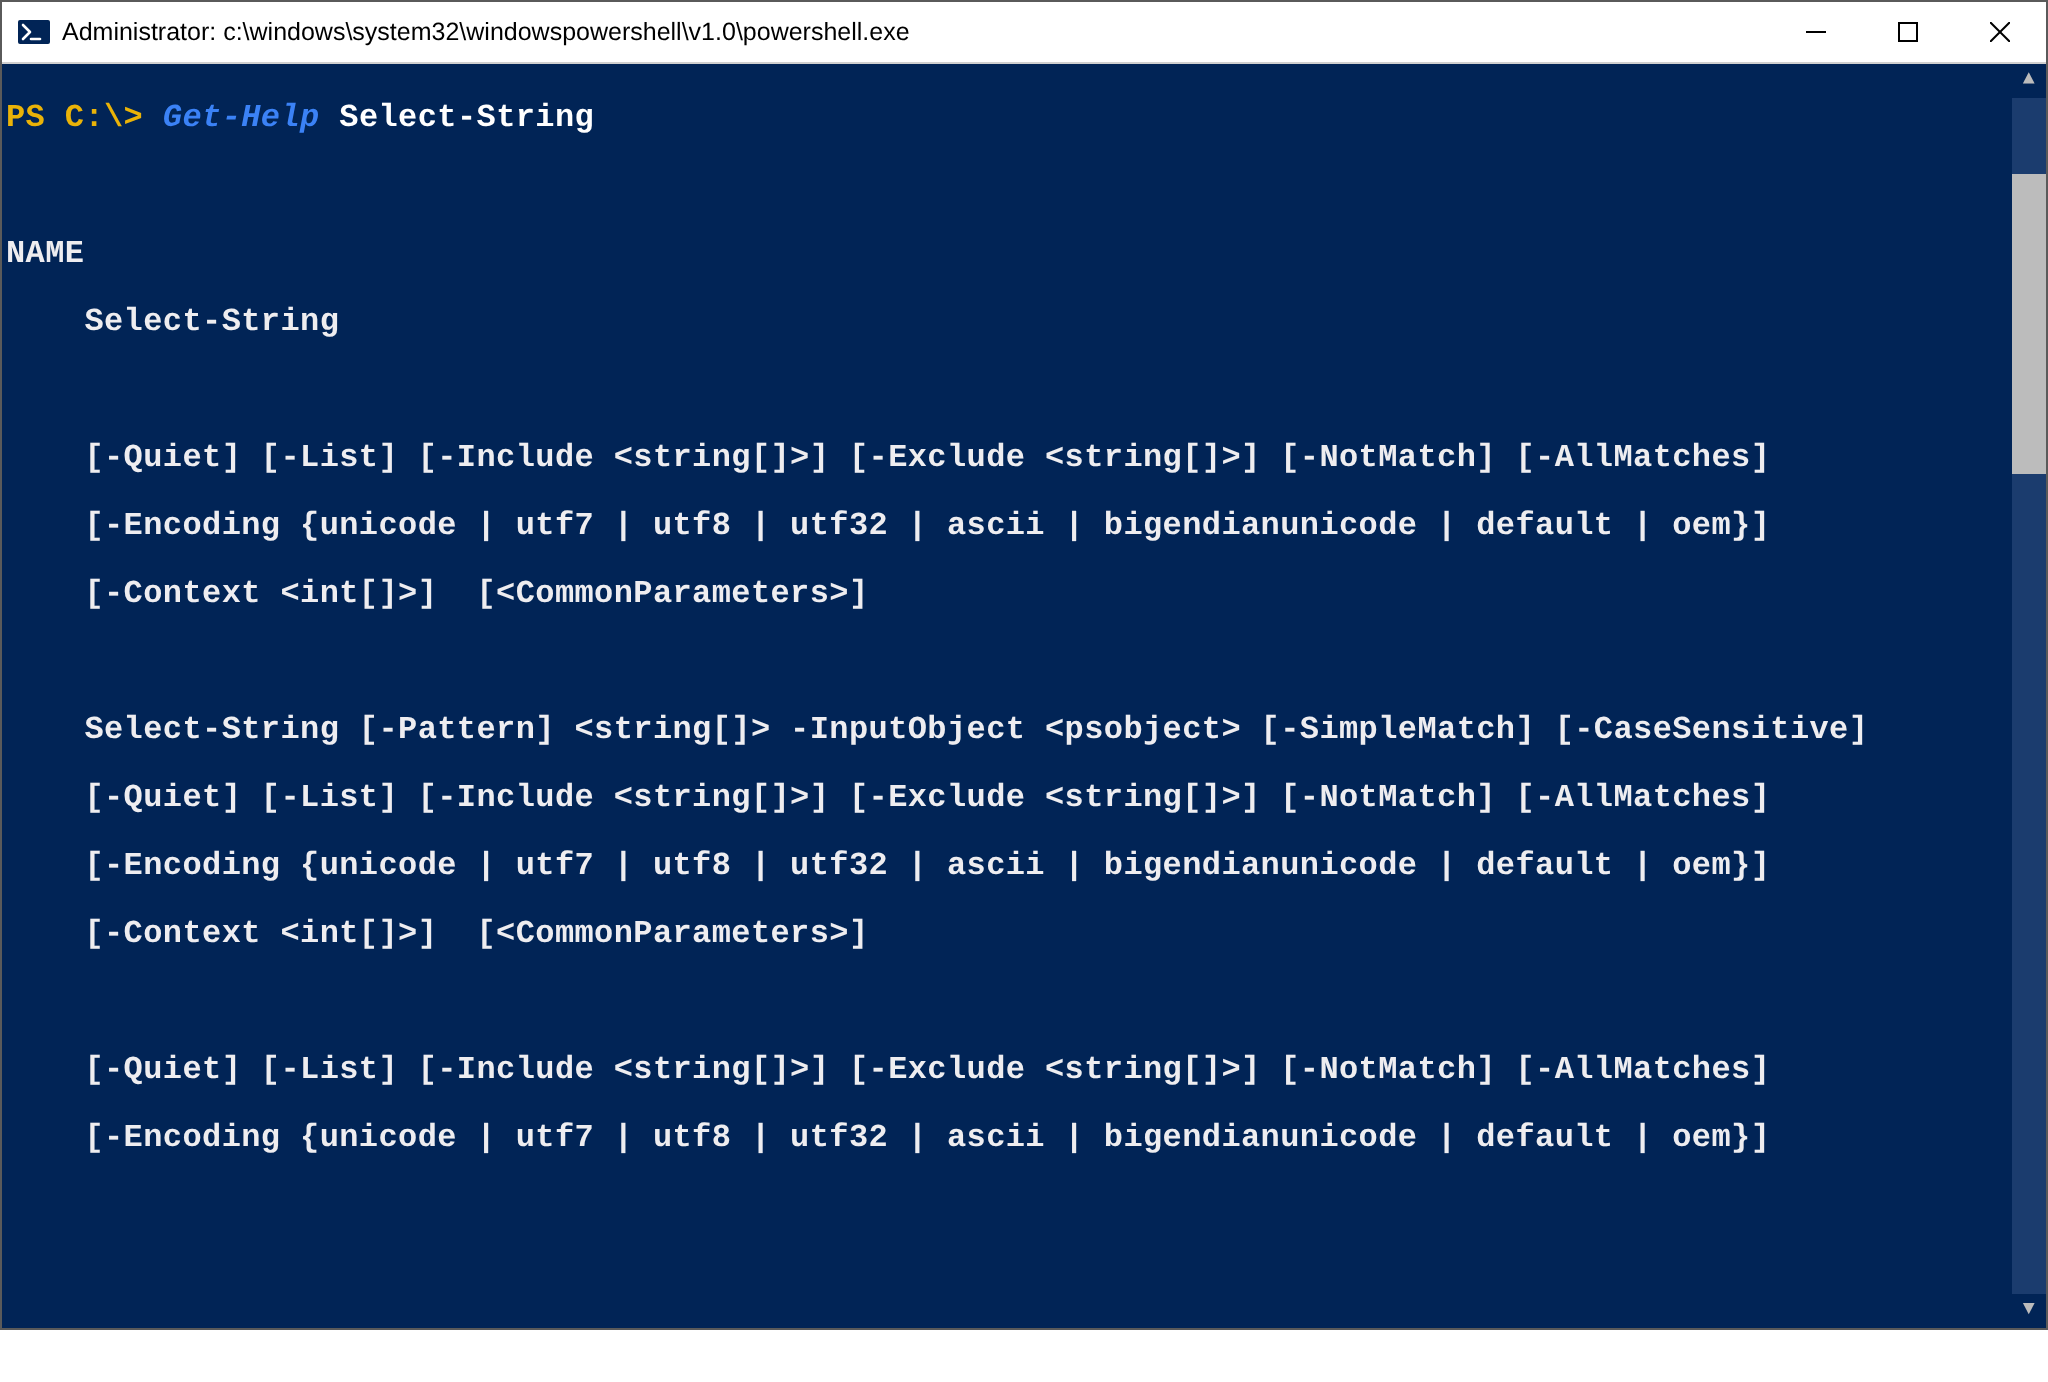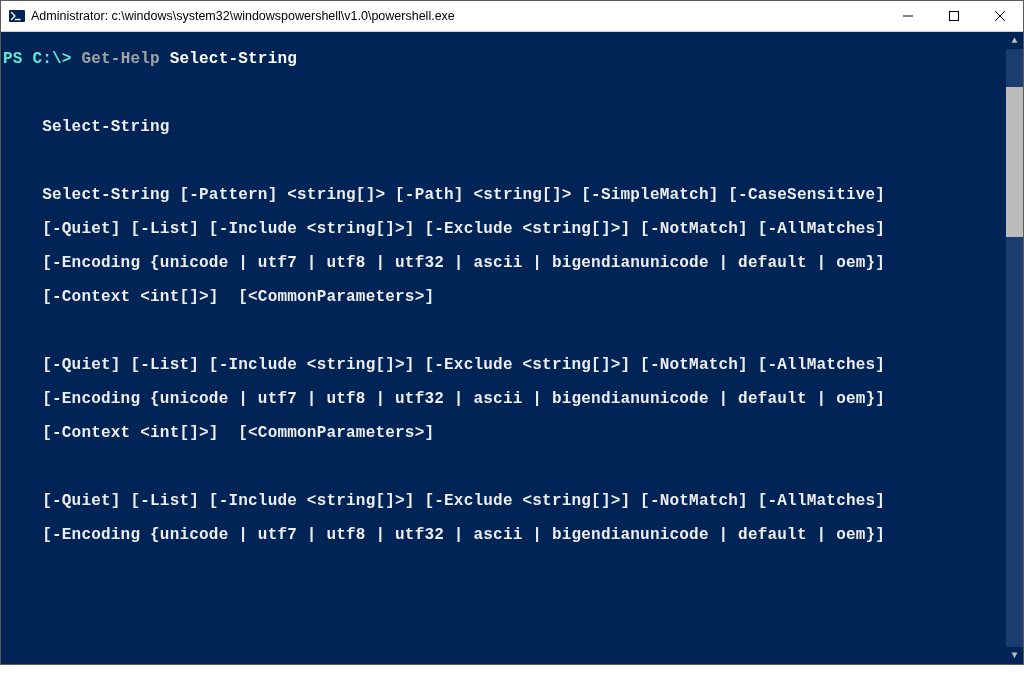--- a/index.html
+++ b/index.html
@@ -96,22 +96,22 @@
       height: 17px;
       background: #012456;
       display: flex;
       align-items: center;
       justify-content: center;
       color: #bcbcbc;
       font-size: 10px;
     }
     .scrollbar .arrow.up { top: 0; }
     .scrollbar .arrow.down { bottom: 0; }
-    .prompt { color: #5eead4; text-align: right; }
-    .cmd-yellow { color: #a3a3a3; }
+    .prompt { color: #eab308; text-align: right; }
+    .cmd-yellow { color: #3b82f6; font-style: italic; }
     .cmd-bright { color: #ffffff; }
     .blank { height: 17px; }
   </style>
 </head>
 <body>
 
 <div class="window">
   <div class="titlebar">
     <span class="titlebar-icon">
       <svg width="16" height="16" viewBox="0 0 16 16">
@@ -137,27 +137,28 @@
             <line x1="0" y1="0" x2="10" y2="10" stroke="#000" stroke-width="1"></line>
             <line x1="10" y1="0" x2="0" y2="10" stroke="#000" stroke-width="1"></line>
           </svg>
       </div>
     </div>
   </div>
 
   <div class="console">
 <div><span class="prompt">PS C:\&gt; </span><span class="cmd-yellow">Get-Help</span><span> </span><span class="cmd-bright">Select-String</span></div>
 <div class="blank"></div>
+<div>NAME</div>
 <div>    Select-String</div>
 <div class="blank"></div>
-<div>    Select-String [-Pattern] &lt;string[]&gt; [-Path] &lt;string[]&gt; [-SimpleMatch] [-CaseSensitive]</div>
 <div>    [-Quiet] [-List] [-Include &lt;string[]&gt;] [-Exclude &lt;string[]&gt;] [-NotMatch] [-AllMatches]</div>
 <div>    [-Encoding {unicode | utf7 | utf8 | utf32 | ascii | bigendianunicode | default | oem}]</div>
 <div>    [-Context &lt;int[]&gt;]  [&lt;CommonParameters&gt;]</div>
 <div class="blank"></div>
+<div>    Select-String [-Pattern] &lt;string[]&gt; -InputObject &lt;psobject&gt; [-SimpleMatch] [-CaseSensitive]</div>
 <div>    [-Quiet] [-List] [-Include &lt;string[]&gt;] [-Exclude &lt;string[]&gt;] [-NotMatch] [-AllMatches]</div>
 <div>    [-Encoding {unicode | utf7 | utf8 | utf32 | ascii | bigendianunicode | default | oem}]</div>
 <div>    [-Context &lt;int[]&gt;]  [&lt;CommonParameters&gt;]</div>
 <div class="blank"></div>
 <div>    [-Quiet] [-List] [-Include &lt;string[]&gt;] [-Exclude &lt;string[]&gt;] [-NotMatch] [-AllMatches]</div>
 <div>    [-Encoding {unicode | utf7 | utf8 | utf32 | ascii | bigendianunicode | default | oem}]</div>
 
 
 
 

